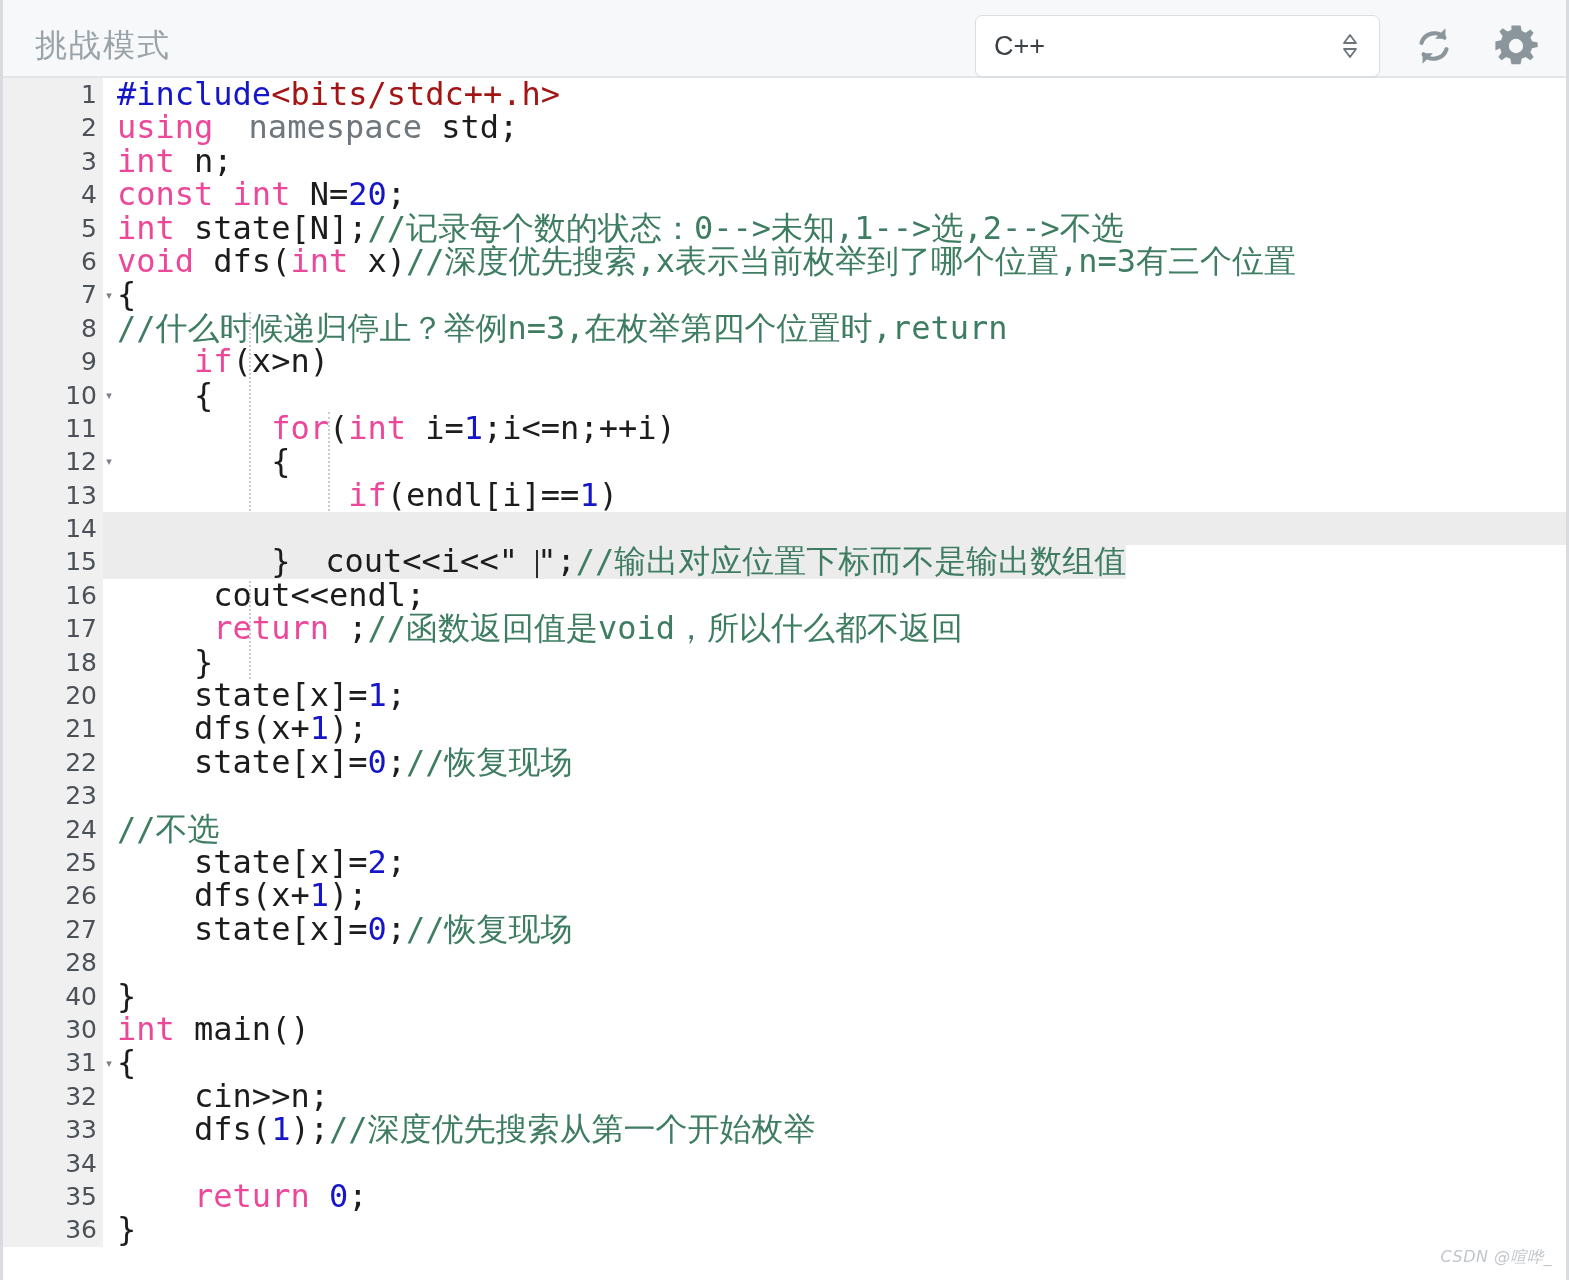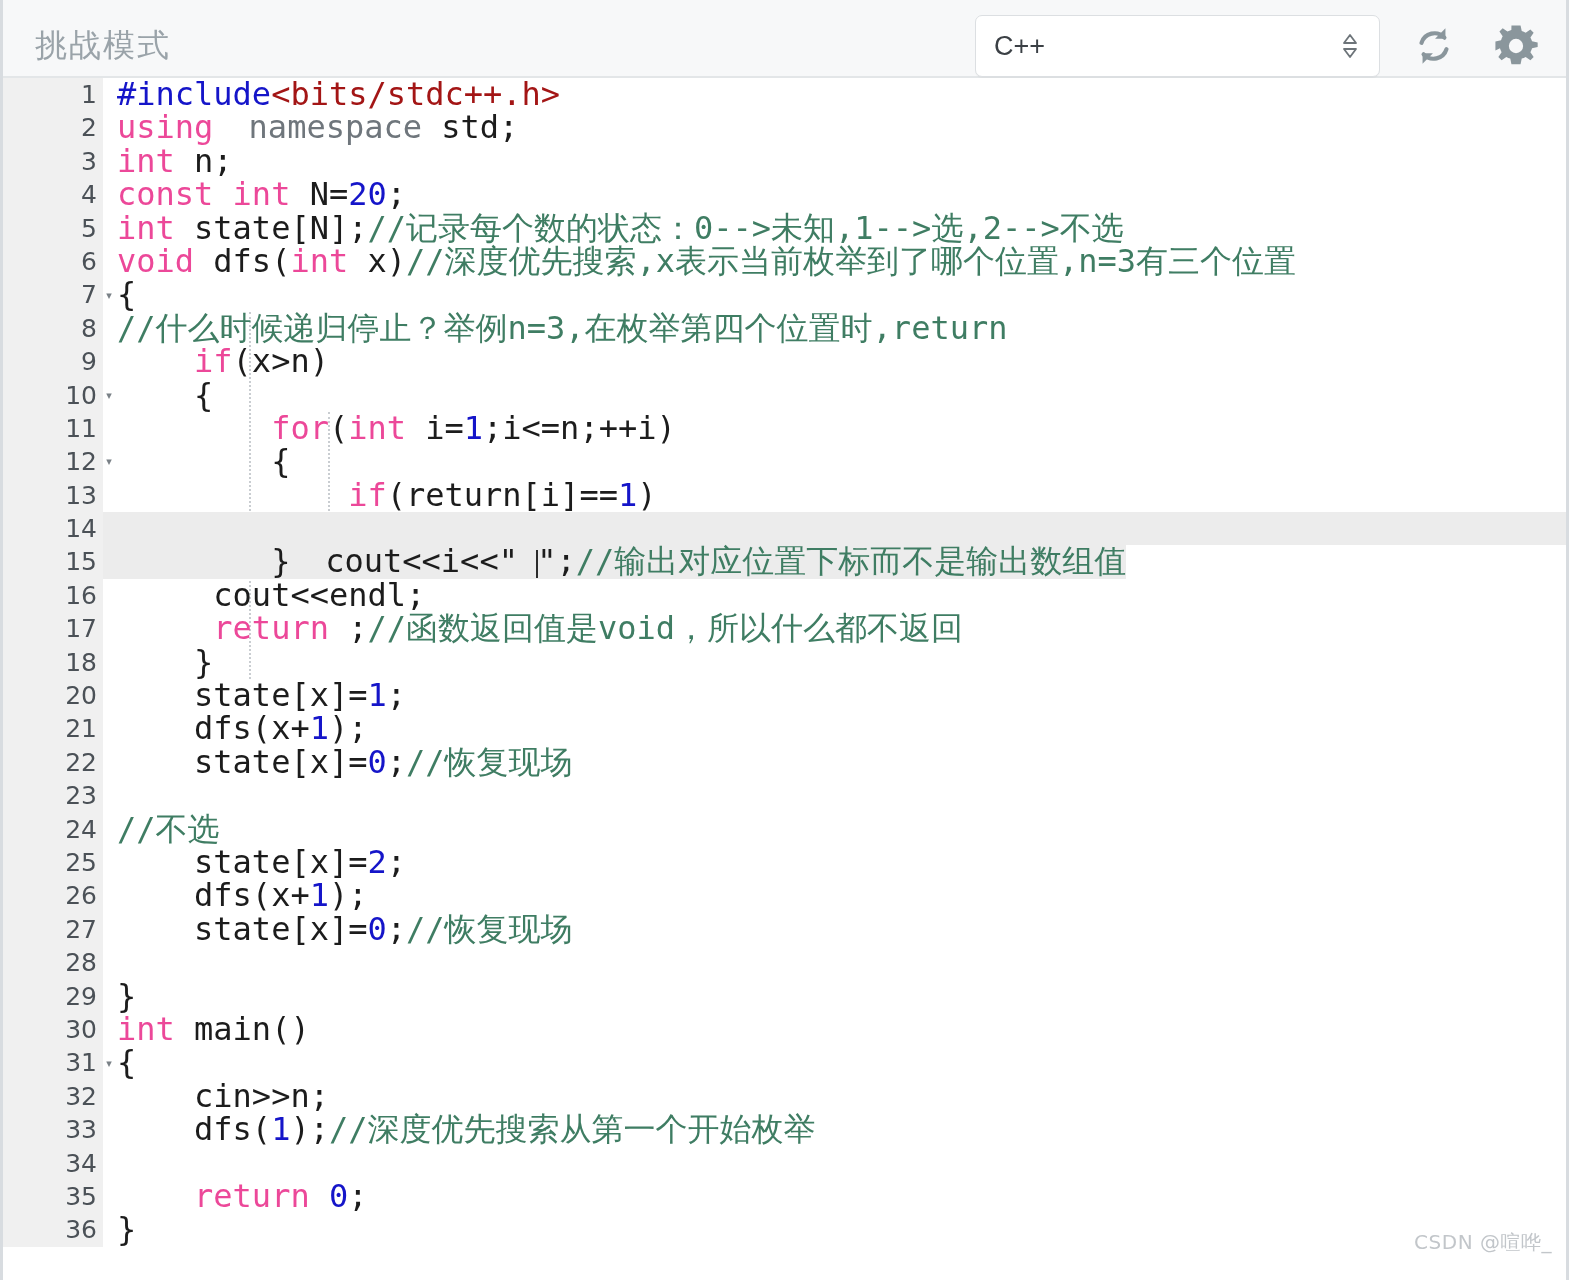--- a/index.html
+++ b/index.html
@@ -177,25 +177,26 @@
     height: 28px;
     background: #2b2b2b;
     vertical-align: -6px;
     margin: 0 -1px;
   }
 
   
   #watermark {
     position: absolute;
     right: 14px;
-    bottom: 24px;
-    font-size: 20px;
+    bottom: 12px;
+    font-size: 16px;
     color: #c2c6ca;
     font-family: "DejaVu Sans", sans-serif;
     letter-spacing: 0.5px;
+    font-style: italic;
   }
 </style>
 </head>
 <body>
 
 <div id="app">
 
   <div id="toolbar">
     <div id="mode-title">挑战模式</div>
     <div class="spacer"></div>
@@ -239,36 +240,36 @@
         <div class="line"><div class="gutter"><span class="num">3</span></div><div class="code"><span class="kw">int</span><span class="pl"> n;</span></div></div>
         <div class="line"><div class="gutter"><span class="num">4</span></div><div class="code"><span class="kw">const</span><span class="pl"> </span><span class="kw">int</span><span class="pl"> N=</span><span class="num2">20</span><span class="pl">;</span></div></div>
         <div class="line"><div class="gutter"><span class="num">5</span></div><div class="code"><span class="kw">int</span><span class="pl"> state[N];</span><span class="cmt">//记录每个数的状态：0--&gt;未知,1--&gt;选,2--&gt;不选</span></div></div>
         <div class="line"><div class="gutter"><span class="num">6</span></div><div class="code"><span class="kw">void</span><span class="pl"> dfs(</span><span class="kw">int</span><span class="pl"> x)</span><span class="cmt">//深度优先搜索,x表示当前枚举到了哪个位置,n=3有三个位置</span></div></div>
         <div class="line"><div class="gutter"><span class="num">7</span><span class="fold">▾</span></div><div class="code"><span class="pl">{</span></div></div>
         <div class="line"><div class="gutter"><span class="num">8</span></div><div class="code"><span class="cmt">//什么时候递归停止？举例n=3,在枚举第四个位置时,return</span></div></div>
         <div class="line"><div class="gutter"><span class="num">9</span></div><div class="code"><span class="pl">    </span><span class="kw">if</span><span class="pl">(x&gt;n)</span></div></div>
         <div class="line"><div class="gutter"><span class="num">10</span><span class="fold">▾</span></div><div class="code"><span class="pl">    {</span></div></div>
         <div class="line"><div class="gutter"><span class="num">11</span></div><div class="code"><span class="pl">        </span><span class="kw">for</span><span class="pl">(</span><span class="kw">int</span><span class="pl"> i=</span><span class="num2">1</span><span class="pl">;i&lt;=n;++i)</span></div></div>
         <div class="line"><div class="gutter"><span class="num">12</span><span class="fold">▾</span></div><div class="code"><span class="pl">        {</span></div></div>
-        <div class="line"><div class="gutter"><span class="num">13</span></div><div class="code"><span class="pl">            </span><span class="kw">if</span><span class="pl">(return[i]==</span><span class="num2">1</span><span class="pl">)</span></div></div>
+        <div class="line"><div class="gutter"><span class="num">13</span></div><div class="code"><span class="pl">            </span><span class="kw">if</span><span class="pl">(endl[i]==</span><span class="num2">1</span><span class="pl">)</span></div></div>
         <div class="line active"><div class="gutter"><span class="num">14</span></div><div class="code"><span class="pl">                cout&lt;&lt;i&lt;&lt;</span><span class="qs">" </span><span class="caret"></span><span class="qs">"</span><span class="pl">;</span><span class="cmt">//输出对应位置下标而不是输出数组值</span></div></div>
         <div class="line"><div class="gutter"><span class="num">15</span></div><div class="code"><span class="pl">        }</span></div></div>
         <div class="line"><div class="gutter"><span class="num">16</span></div><div class="code"><span class="pl">     cout&lt;&lt;endl;</span></div></div>
         <div class="line"><div class="gutter"><span class="num">17</span></div><div class="code"><span class="pl">     </span><span class="kw">return</span><span class="pl"> ;</span><span class="cmt">//函数返回值是void，所以什么都不返回</span></div></div>
         <div class="line"><div class="gutter"><span class="num">18</span></div><div class="code"><span class="pl">    }</span></div></div>
         <div class="line"><div class="gutter"><span class="num">20</span></div><div class="code"><span class="pl">    state[x]=</span><span class="num2">1</span><span class="pl">;</span></div></div>
         <div class="line"><div class="gutter"><span class="num">21</span></div><div class="code"><span class="pl">    dfs(x+</span><span class="num2">1</span><span class="pl">);</span></div></div>
         <div class="line"><div class="gutter"><span class="num">22</span></div><div class="code"><span class="pl">    state[x]=</span><span class="num2">0</span><span class="pl">;</span><span class="cmt">//恢复现场</span></div></div>
         <div class="line"><div class="gutter"><span class="num">23</span></div><div class="code"></div></div>
         <div class="line"><div class="gutter"><span class="num">24</span></div><div class="code"><span class="cmt">//不选</span></div></div>
         <div class="line"><div class="gutter"><span class="num">25</span></div><div class="code"><span class="pl">    state[x]=</span><span class="num2">2</span><span class="pl">;</span></div></div>
         <div class="line"><div class="gutter"><span class="num">26</span></div><div class="code"><span class="pl">    dfs(x+</span><span class="num2">1</span><span class="pl">);</span></div></div>
         <div class="line"><div class="gutter"><span class="num">27</span></div><div class="code"><span class="pl">    state[x]=</span><span class="num2">0</span><span class="pl">;</span><span class="cmt">//恢复现场</span></div></div>
         <div class="line"><div class="gutter"><span class="num">28</span></div><div class="code"></div></div>
-        <div class="line"><div class="gutter"><span class="num">29</span></div><div class="code"><span class="pl">}</span></div></div>
+        <div class="line"><div class="gutter"><span class="num">40</span></div><div class="code"><span class="pl">}</span></div></div>
         <div class="line"><div class="gutter"><span class="num">30</span></div><div class="code"><span class="kw">int</span><span class="pl"> main()</span></div></div>
         <div class="line"><div class="gutter"><span class="num">31</span><span class="fold">▾</span></div><div class="code"><span class="pl">{</span></div></div>
         <div class="line"><div class="gutter"><span class="num">32</span></div><div class="code"><span class="pl">    cin&gt;&gt;n;</span></div></div>
         <div class="line"><div class="gutter"><span class="num">33</span></div><div class="code"><span class="pl">    dfs(</span><span class="num2">1</span><span class="pl">);</span><span class="cmt">//深度优先搜索从第一个开始枚举</span></div></div>
         <div class="line"><div class="gutter"><span class="num">34</span></div><div class="code"></div></div>
         <div class="line"><div class="gutter"><span class="num">35</span></div><div class="code"><span class="pl">    </span><span class="kw">return</span><span class="pl"> </span><span class="num2">0</span><span class="pl">;</span></div></div>
         <div class="line"><div class="gutter"><span class="num">36</span></div><div class="code"><span class="pl">}</span></div></div>
       </div>
   </div>
 

